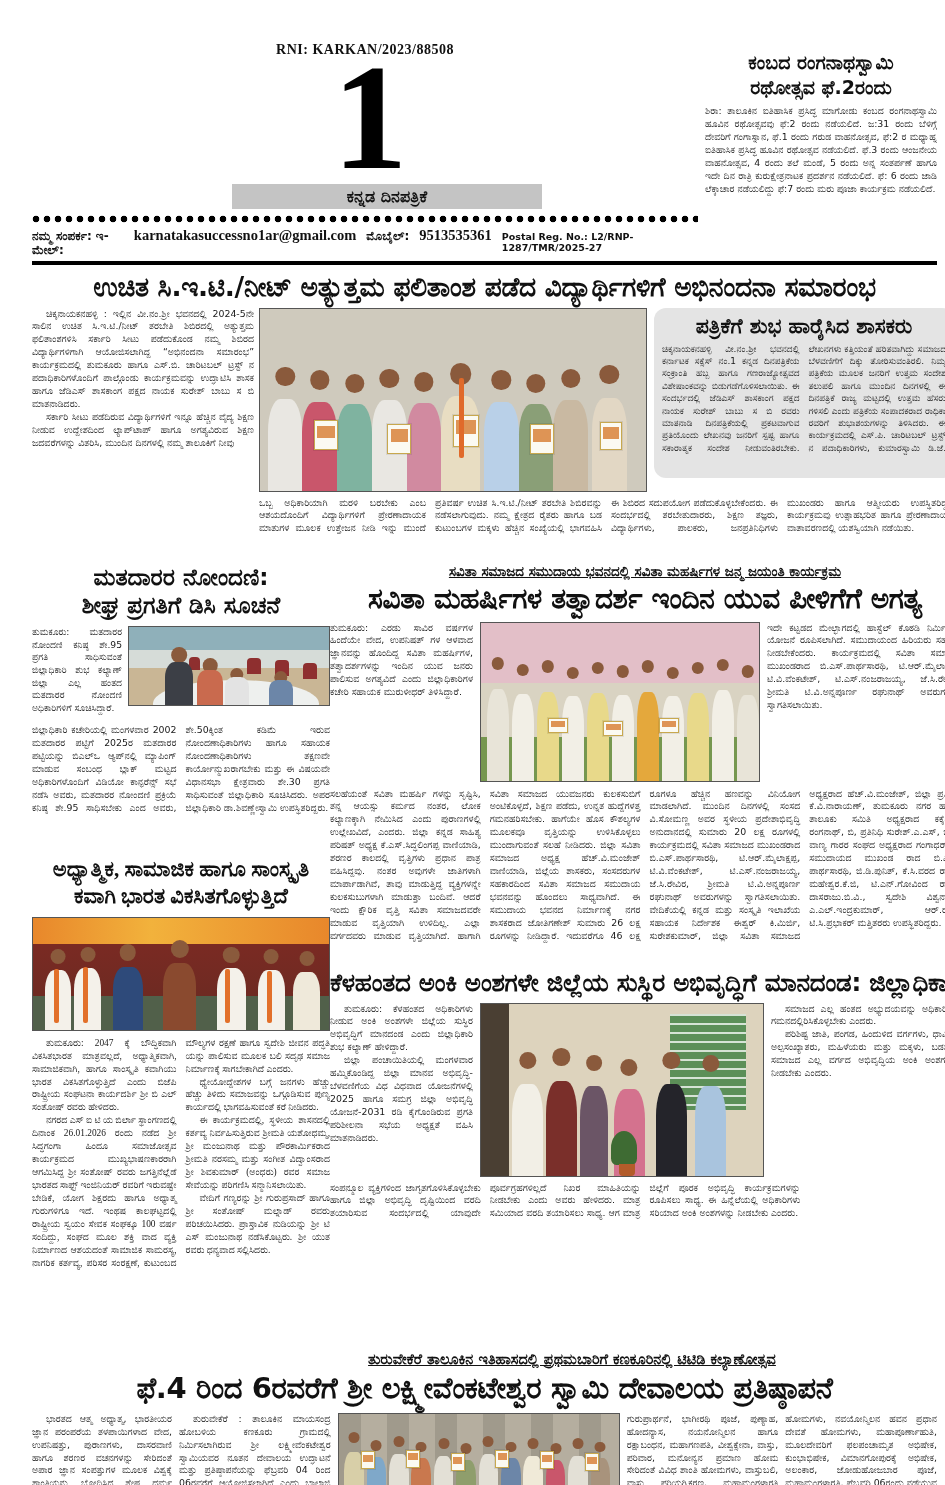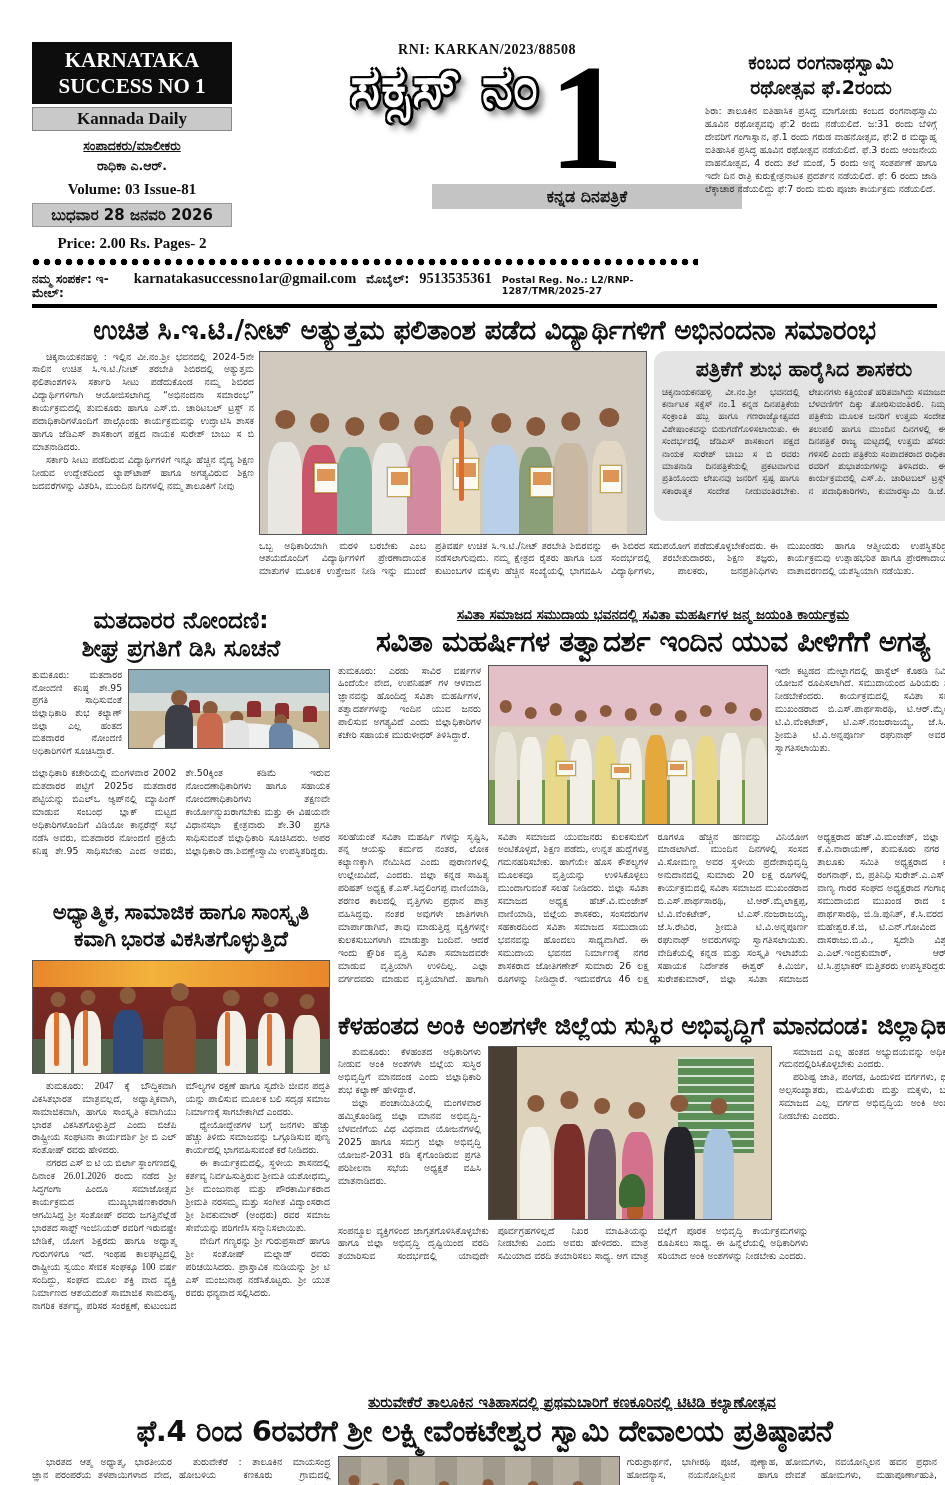--- a/index.html
+++ b/index.html
@@ -63,21 +63,21 @@
   .p4{width:294px;height:112px;background:linear-gradient(180deg,#7a2a23 24%,#6e2a22 70%,#51604a 70%);}
   .p4 .obanner{position:absolute;top:0;left:0;right:0;height:24%;background:linear-gradient(90deg,#e8872b,#f2b23c 40%,#e8872b);}
   .scarf{position:absolute;width:5px;background:#e2702a;border-radius:2px;}
   .p5{width:282px;height:172px;background:#ddd3bd;}
   .p5 .win{position:absolute;left:0;top:0;width:10%;height:100%;background:#4a3f33;}
   .p5 .gban{position:absolute;right:6%;top:6%;width:27%;height:56%;background:#5c8f58;background-image:repeating-linear-gradient(180deg,rgba(255,255,255,.75) 0 2px,transparent 2px 9px);}
   .p5 .plant{position:absolute;left:46%;bottom:6%;width:26px;height:34px;border-radius:50% 50% 20% 20%;background:#3e6b33;}
   .p5 .pot{position:absolute;left:49%;bottom:0;width:16px;height:12px;background:#b35c2a;border-radius:0 0 4px 4px;}
   .p6{width:280px;height:93px;background:repeating-linear-gradient(90deg,#a09a8c 0 22px,#b5ae9f 22px 48px);}
   
-  .midband{display:flex;gap:8px;margin-top:8px;}
+  .midband{display:flex;margin-top:8px;}
   .midleft{flex:0 0 297px;}
   .midright{flex:1;}
   .s2-head{font-weight:bold;font-size:23px;line-height:1.25;text-align:center;margin:2px 0 6px;}
   .s2-row{display:flex;gap:6px;}
   .s2-lead{flex:1;height:92px;font-size:9.2px;}
   .s2-body{margin-top:6px;height:122px;}
   .s4{margin-top:10px;font-family:Liberation Serif, serif;}
   .s4-head{font-weight:bold;font-size:21px;line-height:1.3;text-align:center;margin:4px 0 6px;}
   .s4-body{margin-top:6px;height:282px;}
   .kicker{font-weight:bold;font-size:13.5px;text-align:center;text-decoration:underline;margin:2px 0 2px;}
@@ -101,37 +101,24 @@
   .s6-mid{flex:0 0 282px;}
 </style>
 </head>
 <body>
 
 <div class="page">
 
   <div class="header">
     <div class="hdr-leftcenter">
       <div class="hdr-top">
-        <div class="infobox">
-          <div class="titlebox">
-            <div>KARNATAKA</div>
-            <div>SUCCESS NO 1</div>
-          </div>
-          <div class="dailybar">Kannada Daily</div>
-          <div class="editors">ಸಂಪಾದಕರು/ಮಾಲೀಕರು</div>
-          <div class="editorname">ರಾಧಿಕಾ ಎ.ಆರ್.</div>
-          <div class="volume">Volume: 03  Issue-81</div>
-          <div class="datebar">ಬುಧವಾರ 28 ಜನವರಿ 2026</div>
-          <div class="price">Price:  2.00 Rs.   Pages- 2</div>
-        </div>
         <div class="masthead">
           <div class="rni">RNI: KARKAN/2023/88508</div>
           <div class="logo">
             <div class="logotxt">
-              <div>ಸಕ್ಸಸ್ ನಂ</div>
             </div>
             <div class="logo1">1</div>
           </div>
           <div class="tagline">ಕನ್ನಡ ದಿನಪತ್ರಿಕೆ</div>
         </div>
       </div>
       <div class="contactstrip">
         <div class="dotrow"></div>
         <div class="contactline">
           <span>ನಮ್ಮ ಸಂಪರ್ಕ:  ಇ-ಮೇಲ್:</span>

